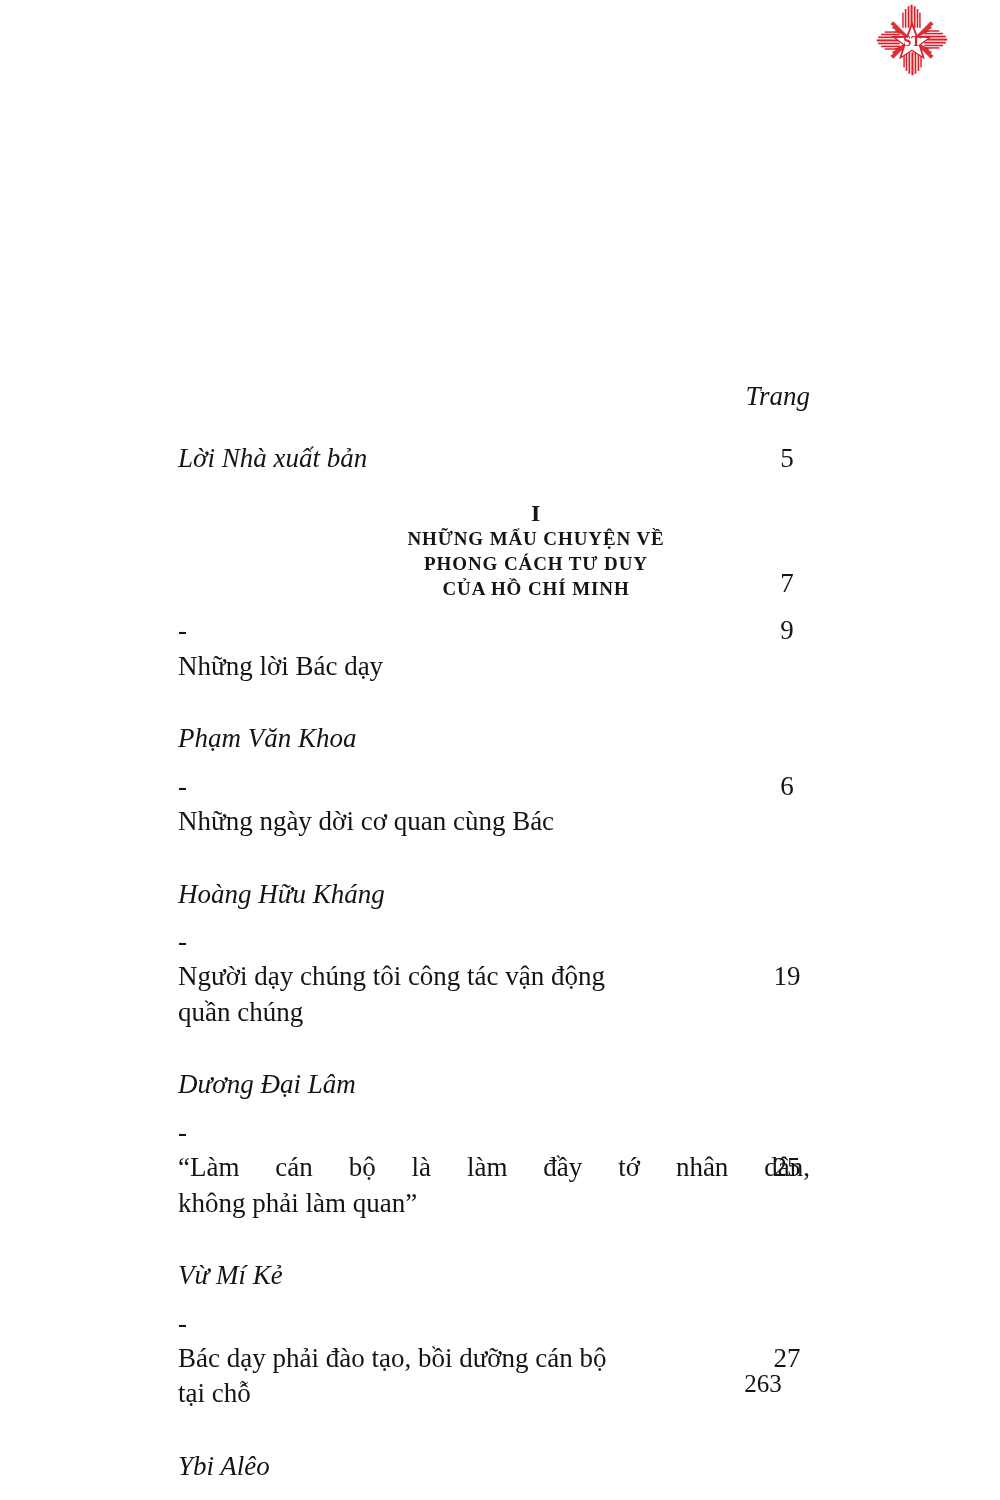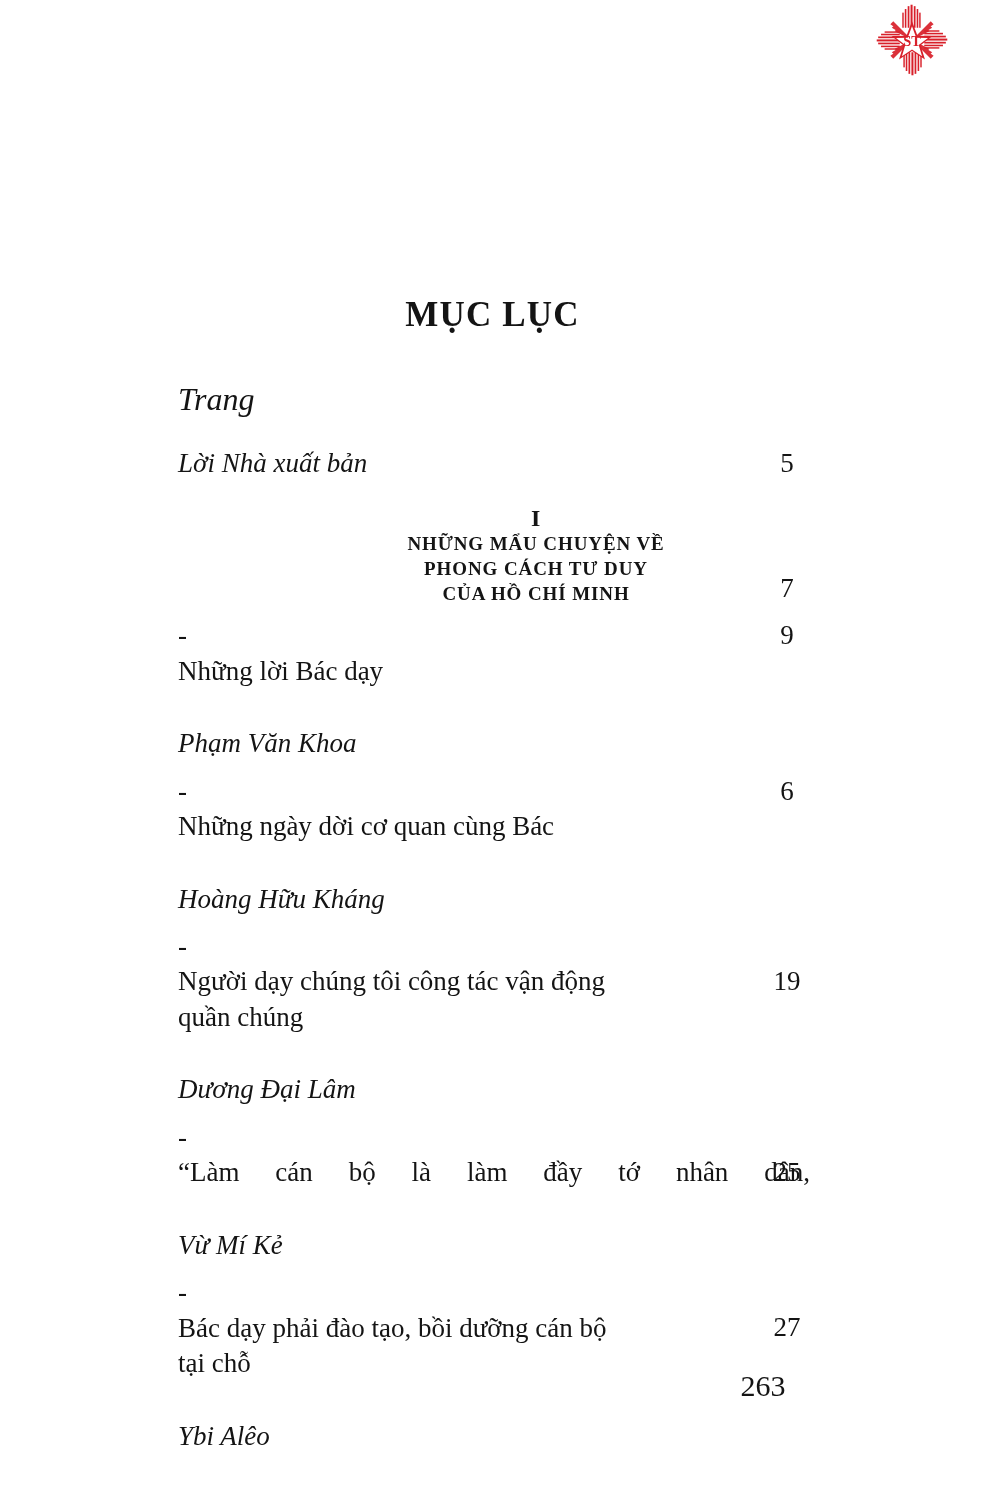--- a/index.html
+++ b/index.html
@@ -50,23 +50,23 @@
 
   
   .content {
     position: absolute;
     left: 178px;
     top: 383px;
     width: 632px;
   }
 
   .trang-row {
-    text-align: left;
+    text-align: right;
     font-style: italic;
-    font-size: 32px;
+    font-size: 27px;
     line-height: 1;
     padding-right: 0px;
     margin-bottom: 22px;
   }
 
   
   .entry-simple {
     position: relative;
     display: flex;
     align-items: baseline;
@@ -164,21 +164,21 @@
     margin-right: 92px;
     margin-top: 2px;
   }
 
   .folio {
     position: absolute;
     right: 178px;
     top: 1371px;
     width: 46px;
     text-align: center;
-    font-size: 30px;
+    font-size: 25px;
     line-height: 1;
   }
 </style>
 </head>
 <body>
 
 <div class="page">
 
   <div class="logo">
     <svg viewBox="0 0 100 100" width="72" height="72" aria-hidden="true">
@@ -242,21 +242,20 @@
           </g>
 
           <path d="M50 24 L57.6 44.2 L78.5 44.6 L61.9 57.2 L68.0 77.2 L50 65.3 L32.0 77.2 L38.1 57.2 L21.5 44.6 L42.4 44.2 Z" fill="#d8202a"></path>
           <path d="M50 31 L55.9 46.8 L72.2 47.1 L59.3 56.9 L64.0 72.4 L50 63.1 L36.0 72.4 L40.7 56.9 L27.8 47.1 L44.1 46.8 Z" fill="#ffffff"></path>
         </g>
         <text x="50" y="59" font-family="'Liberation Serif',serif" font-size="20" font-weight="bold" fill="#d8202a" text-anchor="middle">ST</text>
       </g>
     </svg>
   </div>
 
-  <div class="toc-title">MỤC LỤC</div>
 
   <div class="content">
 
     <div class="trang-row">Trang</div>
 
     <div class="entry-simple">
       <span class="etitle">Lời Nhà xuất bản</span>
       <span class="epage">5</span>
     </div>
 
@@ -294,20 +293,21 @@
         <span class="ln">quần chúng</span>
       </span>
       <span class="author">Dương Đại Lâm</span>
     </div>
 
     <div class="entry">
       <span class="dash">-</span>
       <span class="epage" style="top:35px">25</span>
       <span class="body justify">
         <span class="ln j">“Làm cán bộ là làm đầy tớ nhân dân,</span>
+        <span class="ln">không phải làm quan”</span>
       </span>
       <span class="author">Vừ Mí Kẻ</span>
     </div>
 
     <div class="entry">
       <span class="dash">-</span>
       <span class="epage" style="top:35px">27</span>
       <span class="body">
         <span class="ln">Bác dạy phải đào tạo, bồi dưỡng cán bộ</span>
         <span class="ln">tại chỗ</span>

